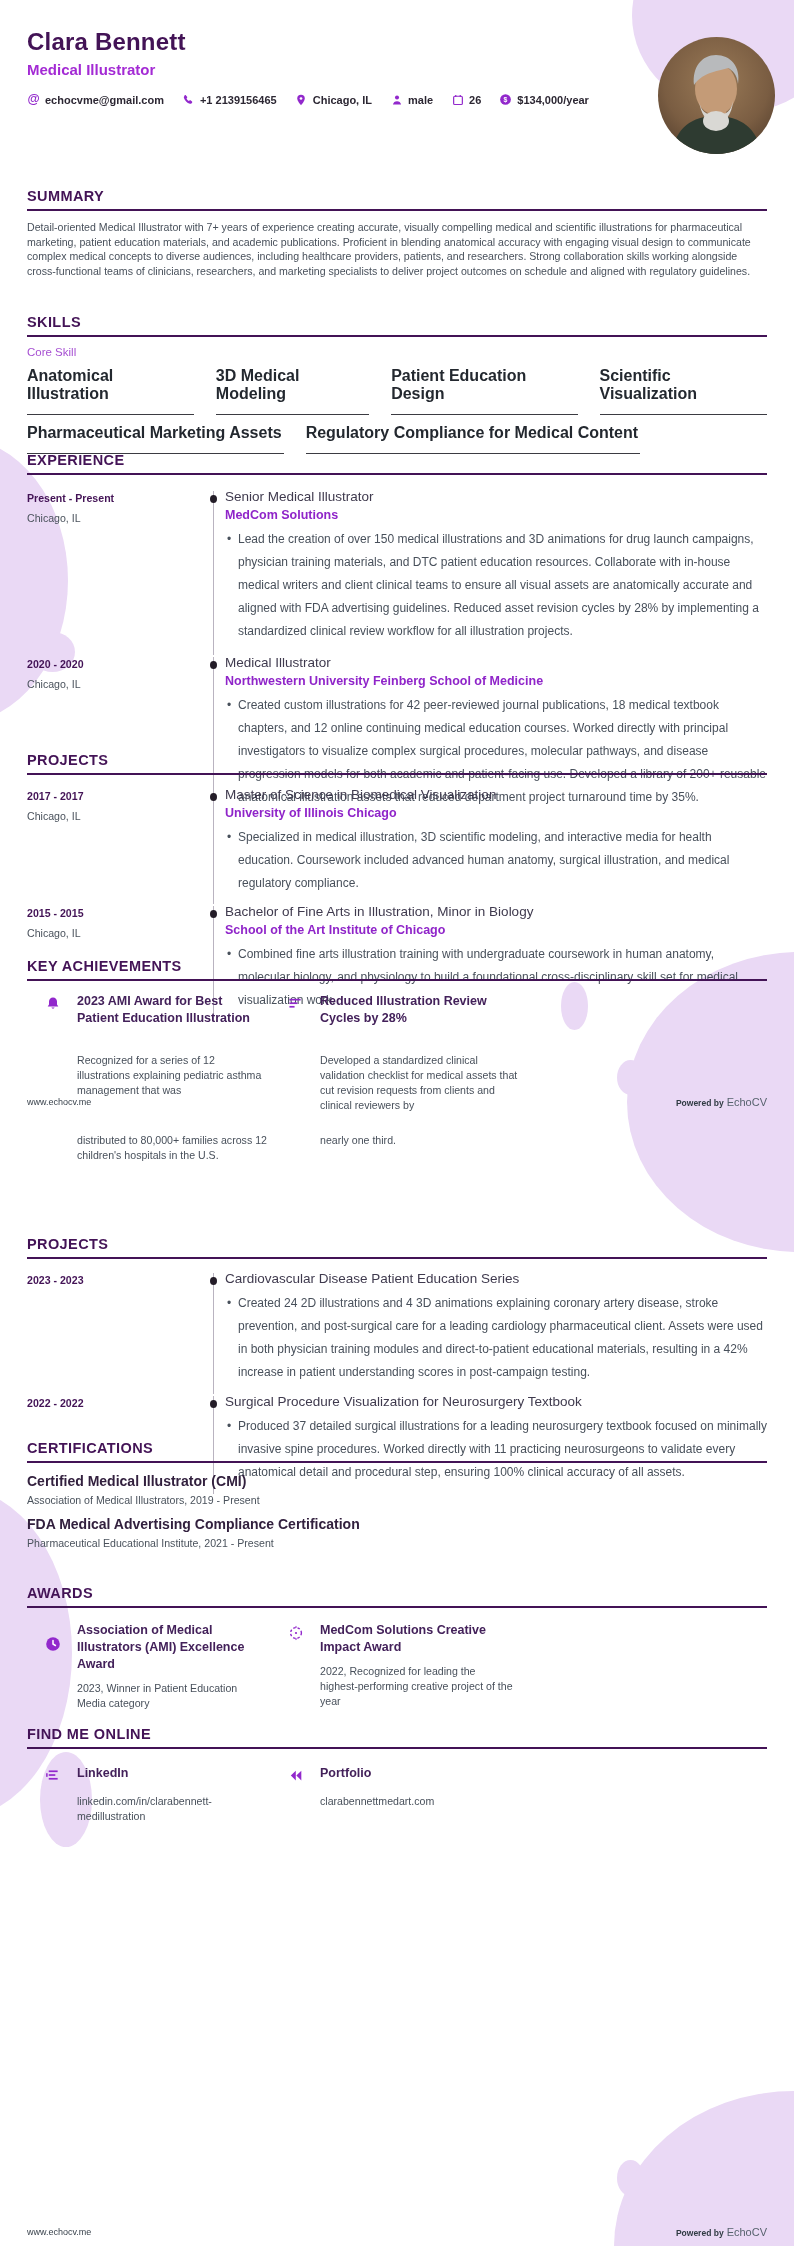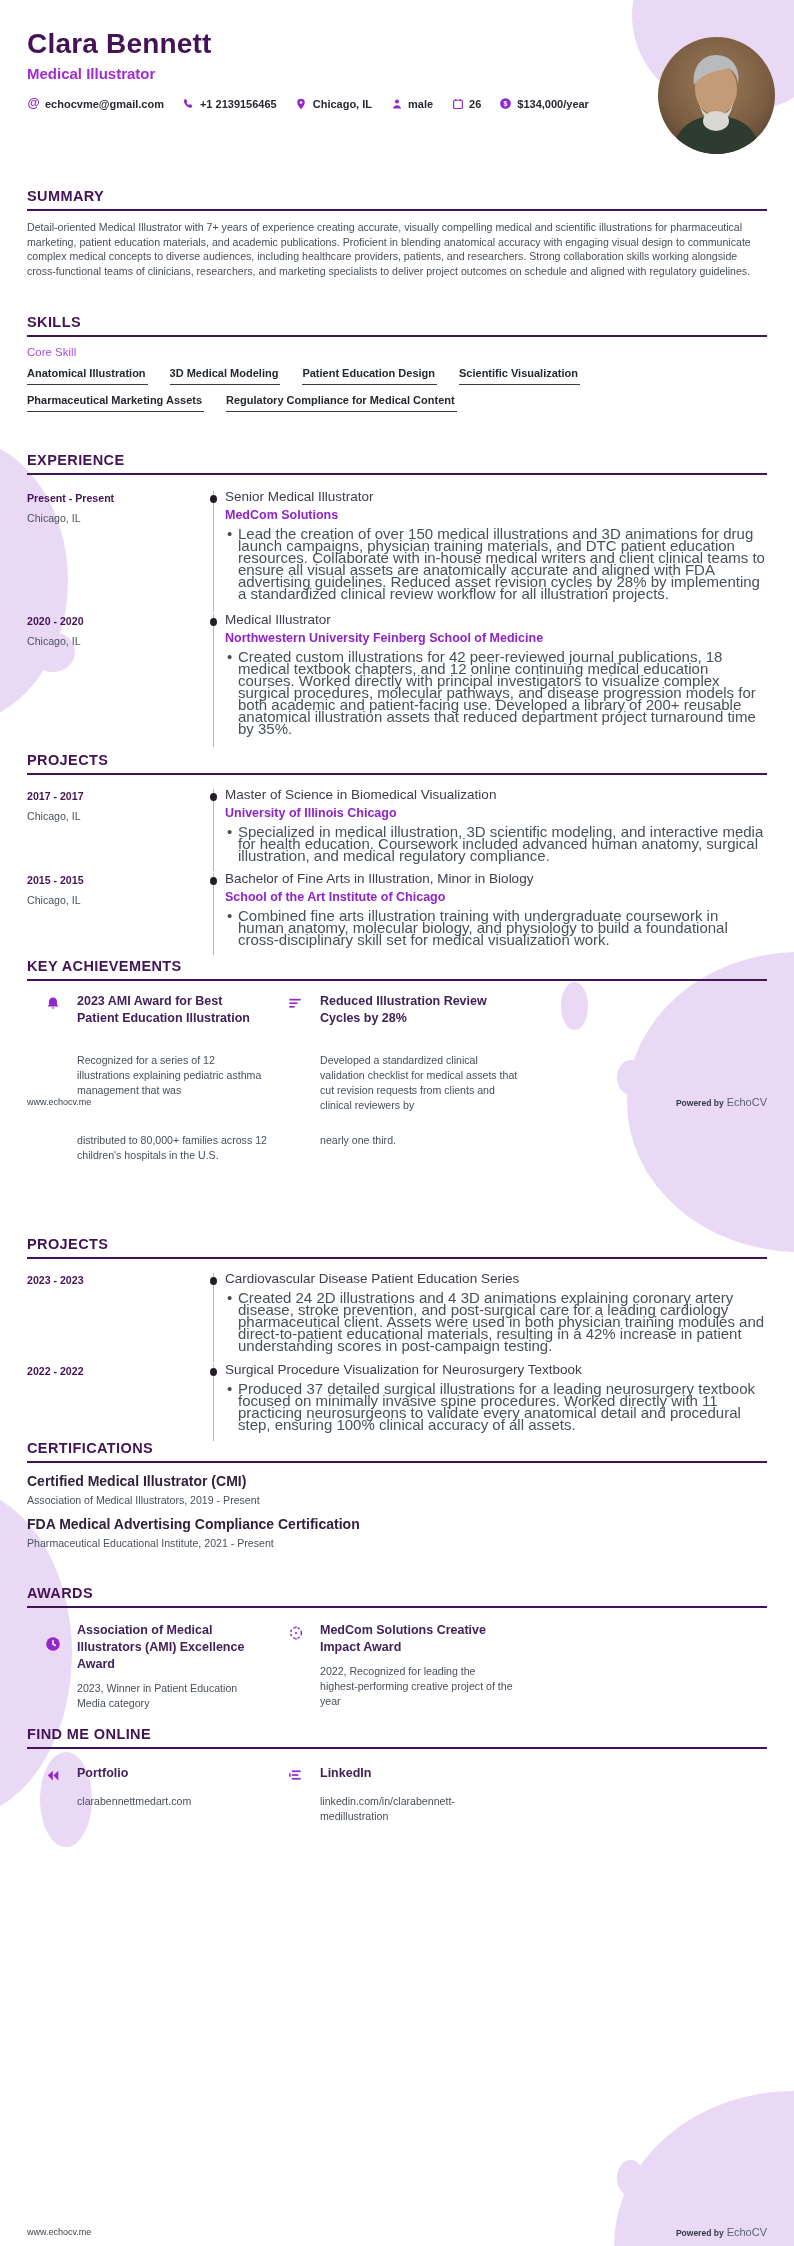--- a/index.html
+++ b/index.html
@@ -14,55 +14,55 @@
   .blob-dot1 { width:45px; height:40px; left:30px; top:632px; }
   .blob-dot2 { width:27px; height:48px; left:561px; top:982px; }
   .blob-dot3 { width:27px; height:35px; left:617px; top:1060px; }
   .blob-br1 { width:345px; height:300px; right:-178px; top:952px; }
   .blob-left2 { width:230px; height:330px; left:-158px; top:1488px; }
   .blob-dot4 { width:52px; height:95px; left:40px; top:1752px; }
   .blob-dot5 { width:27px; height:36px; left:617px; top:2160px; }
   .blob-br2 { width:360px; height:310px; right:-180px; bottom:-155px; }
 
   
-  .name { font-size:28px; font-weight:800; color:#431356; letter-spacing:.2px; }
+  .name { font-size:24px; font-weight:800; color:#431356; letter-spacing:.2px; }
   .subtitle { margin-top:5px; font-size:15px; font-weight:700; color:#a32ad4; }
   .contact-row { margin-top:15px; display:flex; align-items:center; gap:18px; }
   .contact-item { display:flex; align-items:center; gap:5px; font-size:11px; font-weight:700; color:#2c2733; }
   .cicon { display:inline-flex; width:13px; height:13px; color:#9228cc; align-items:center; justify-content:center; }
   .at-glyph { font-size:12.5px; font-weight:700; color:#9228cc; line-height:13px; }
   .avatar { position:absolute; right:19px; top:37px; width:117px; height:117px; border-radius:50%; overflow:hidden; z-index:2; }
 
   
   .sec-h { font-size:14.5px; font-weight:800; color:#431356; letter-spacing:.4px; }
   .sec-rule { height:2px; background:#431356; margin-top:5px; }
 
   .abs { position:absolute; left:27px; width:740px; z-index:1; }
 
   .body-text { font-size:10.6px; line-height:14.6px; color:#48505b; }
 
   
   .skills-label { margin-top:9px; font-size:11.5px; color:#a64fd2; }
   .skill-row { margin-top:9px; display:flex; gap:22px; }
-  .skill-chip { font-size:11px; font-weight:700; color:#23282f; border-bottom:1.4px solid #3b3b42; padding:0 2px 5px 0; }
+  .skill-chip { font-size:16px; font-weight:700; color:#23282f; border-bottom:1.4px solid #3b3b42; padding:0 2px 11px 0; }
 
   
   .entries { margin-top:14px; }
   .entry { display:flex; }
   .entry-left { width:176px; padding-top:3px; }
   .entry-dates { font-size:10.6px; font-weight:700; color:#431356; }
   .entry-loc { margin-top:8px; font-size:10.6px; color:#4a525c; }
   .entry-rail { width:22px; position:relative; }
   .entry-rail::before { content:""; position:absolute; left:10px; top:2px; bottom:0; width:1px; background:#b9b3c0; }
   .entry-rail .dot { position:absolute; left:7px; top:6px; width:7px; height:8px; border-radius:50%; background:#241d28; }
   .entry-body { flex:1; padding-bottom:12px; }
   .entry-title { font-size:13.5px; color:#3f3a4e; }
   .entry-company { margin-top:4px; font-size:12.5px; font-weight:700; color:#8f24c9; }
   .bullets { margin-top:6px; list-style:none; }
-  .bullets li { position:relative; padding-left:13px; font-size:15px; line-height:12px; color:#48505b; }
+  .bullets li { position:relative; padding-left:13px; font-size:12px; line-height:23px; color:#48505b; }
   .bullets li::before { content:"•"; position:absolute; left:2px; top:0; color:#48505b; }
 
   
   .cards { margin-top:12px; margin-left:18px; display:grid; grid-template-columns:243px 250px; }
   .card { position:relative; padding-left:32px; }
   .card-icon { position:absolute; left:0; top:3px; width:16px; height:16px; color:#9228cc; }
   .card-title { font-size:12.5px; font-weight:700; color:#43215a; line-height:17px; }
   .card-desc { margin-top:8px; font-size:10.6px; line-height:15px; color:#48505b; max-width:205px; }
   .ach-title { min-height:52px; }
   .ach-before { min-height:62px; }
@@ -381,38 +381,38 @@
     </div>
   </div>
 
   <div class="abs" style="top:1726px;">
     <div class="sec-h">FIND ME ONLINE</div>
     <div class="sec-rule"></div>
     <div class="cards" style="margin-top:16px;">
       <div class="card">
         <span class="card-icon">
           <svg width="15" height="15" viewBox="0 0 16 16">
-              <path fill="currentColor" d="M8.3 2.8L3 8l5.3 5.2zM14.2 2.8L8.9 8l5.3 5.2z"></path>
-            </svg>
-        </span>
-        <div class="card-title">Portfolio</div>
-        <div class="card-desc" style="margin-top:12px;">clarabennettmedart.com</div>
-      </div>
-      <div class="card">
-        <span class="card-icon">
-          <svg width="15" height="15" viewBox="0 0 16 16">
               <rect x="4" y="2.6" width="9.5" height="1.8" fill="currentColor"></rect>
               <rect x="4" y="6.6" width="7" height="1.8" fill="currentColor"></rect>
               <rect x="4" y="10.6" width="9.5" height="1.8" fill="currentColor"></rect>
               <rect x="1.2" y="5.6" width="1.6" height="3.8" fill="currentColor"></rect>
             </svg>
         </span>
         <div class="card-title">LinkedIn</div>
         <div class="card-desc" style="max-width:175px; overflow-wrap:break-word; margin-top:12px;">linkedin.com/in/clarabennett-medillustration</div>
       </div>
+      <div class="card">
+        <span class="card-icon">
+          <svg width="15" height="15" viewBox="0 0 16 16">
+              <path fill="currentColor" d="M8.3 2.8L3 8l5.3 5.2zM14.2 2.8L8.9 8l5.3 5.2z"></path>
+            </svg>
+        </span>
+        <div class="card-title">Portfolio</div>
+        <div class="card-desc" style="margin-top:12px;">clarabennettmedart.com</div>
+      </div>
     </div>
   </div>
 
   <div class="page-footer" style="top:2226px;">
     <span class="footer-site">www.echocv.me</span>
     <span class="powered"><span>Powered by</span><span class="brand">EchoCV</span></span>
   </div>
 
 </div>
 

